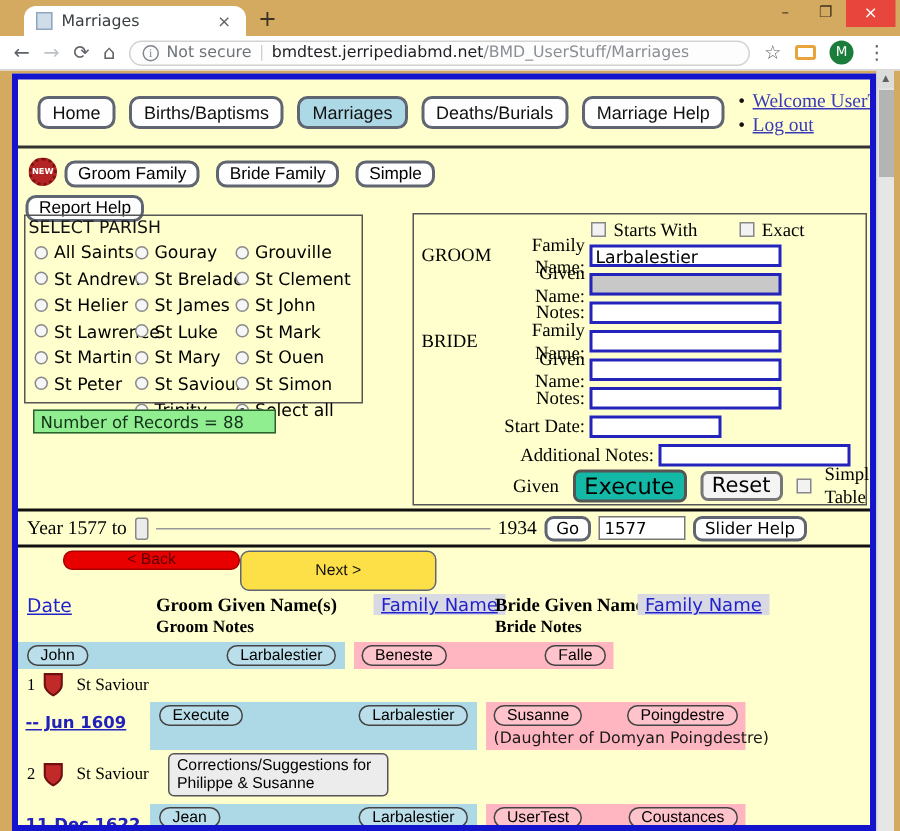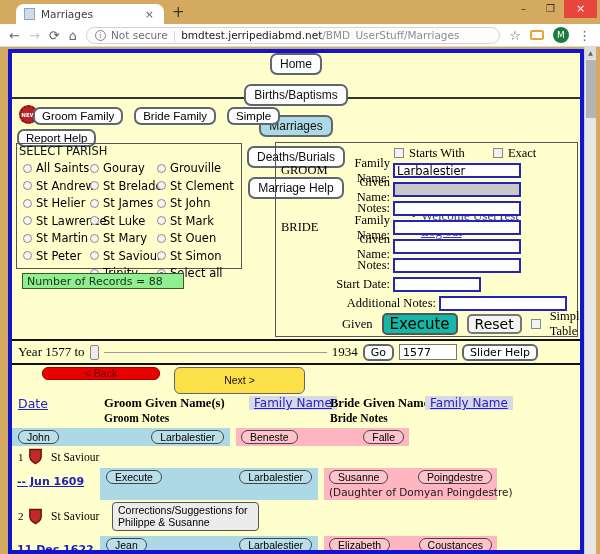--- a/index.html
+++ b/index.html
@@ -40,35 +40,35 @@
   .scrollbar { position:absolute; right:4px; top:0; width:12px; height:507px; background:#e6e6e6;
                border-left:1px solid #cfcfcf; }
   .sb-btn { height:12px; text-align:center; font-size:6px; color:#606060; line-height:12px; background:#dcdcdc; }
   .sb-thumb { position:absolute; top:13px; left:1px; width:10px; height:58px; background:#b4b4b4; }
 
   .page { position:absolute; left:8px; top:2px; width:576px; height:505px; border:4px solid #1414CC;
           background:#FFFFCE; overflow:hidden; }
 
   
   .nav-row { height:46px; border-bottom:2px solid #333; display:flex; align-items:center;
-             padding:0 13px; gap:9px;flex-direction:column; }
+             padding:0 13px; gap:9px; }
   .navbtn { border:2px solid #5f6672; border-radius:7px; background:#fefefe; font-size:12px;
             padding:2px 8px; color:#111; white-space:nowrap; }
   .navbtn.active { background:#ADD8E6; }
   .user-links { margin-left:auto; font-family:"Liberation Serif", serif; font-size:13px; padding-right:48px; }
   .user-links div { white-space:nowrap; }
   .bullet { color:#111; margin-right:5px; }
   .ulink { color:#3A3AB8; text-decoration:underline; }
 
   
   .search-section { position:relative; height:242px; border-bottom:2px solid #111; }
   .new-badge { position:absolute; left:7px; top:6px; width:19px; height:19px; background:#b52424;
                border:2px dotted #7d1111; border-radius:50%; color:#fff; font-size:5.5px; font-weight:bold;
                display:flex; align-items:center; justify-content:center; }
-  .toolbtns { position:absolute; left:21px; top:8px; display:flex; gap:11px; }
+  .toolbtns { position:absolute; left:31px; top:8px; display:flex; gap:11px; }
   .toolbtn { border:2px solid #5f6672; border-radius:7px; background:#fefefe; font-size:11.5px; padding:1px 7px; }
   .report-help-wrap { position:absolute; left:5px; top:28px; }
 
   .parish-box { position:absolute; left:4px; top:44px; width:226px; height:126px; border:1px solid #555;
                 font-size:11.5px; }
   .parish-title { padding:0 2px; font-size:11.5px; color:#111; }
   .parish-grid { display:grid; grid-template-columns:67px 67px 1fr; padding:3px 2px 0 6px; row-gap:3.5px; }
   .pcell { display:flex; align-items:center; gap:4px; white-space:nowrap; }
   .radio { width:9px; height:9px; border:1px solid #8a8a8a; border-radius:50%; background:#f6f6f6; flex:none;
            position:relative; }
@@ -102,21 +102,21 @@
   .slider-handle { width:9px; height:15px; background:#ececec; border:1px solid #888; border-radius:2px; flex:none; }
   .slider-track { flex:1; border-top:1px solid #999; height:0; }
   .go-btn, .slider-help-btn { border:2px solid #5f6672; border-radius:6px; background:#fefefe;
               font-size:11px; font-family:"DejaVu Sans",sans-serif; padding:0 6px; white-space:nowrap; }
   .year-input { width:58px; height:16px; border:1px solid #777; font-size:11px;
                 font-family:"DejaVu Sans",sans-serif; padding:0 3px; }
   .slider-help-btn { margin-right:36px; }
 
   
   .results { position:relative; height:185px; overflow:hidden; }
-  .pager { display:flex; margin:2px 0 2px 30px; gap:14px; }
+  .pager { display:flex; margin:2px 0 2px 30px; }
   .back-btn { width:118px; height:13px; background:#E80000; color:#5c0000; font-size:10.5px;
               text-align:center; border:1px solid #a80000; border-radius:6px; line-height:11px; }
   .next-btn { width:131px; height:27px; background:#fde047; border:1px solid #5f6672; border-radius:6px;
               font-size:10.5px; text-align:center; line-height:11px; color:#111; }
   .thead { position:relative; height:16px; }
   .h-date { position:absolute; left:6px; color:#2222CC; text-decoration:underline; font-size:12.5px; }
   .h-gg { position:absolute; left:92px; font-family:"Liberation Serif",serif; font-weight:bold; font-size:12.5px; }
   .h-fn1 { position:absolute; left:237px; background:#d9d9e3; color:#2222CC; text-decoration:underline;
            font-size:12px; padding:0 5px; }
   .h-bg { position:absolute; left:318px; font-family:"Liberation Serif",serif; font-weight:bold; font-size:12.5px; }
@@ -437,21 +437,21 @@
 
         <div class="rec rec3" style="margin-top:5px;">
           <div class="line1">
             <div class="date-cell"><a class="date-link">11 Dec 1622</a></div>
             <div class="groom-cell">
               <button class="cellbtn">Jean</button>
               <button class="cellbtn fam">Larbalestier</button>
             </div>
             <div class="bride-cell">
               <div class="bb-row">
-                <button class="cellbtn">Elizabeth</button>
+                <button class="cellbtn">UserTest</button>
                 <button class="cellbtn fam">Coustances</button>
               </div>
 
             </div>
           </div>
 
         </div>
 
       </div>
     </div>

